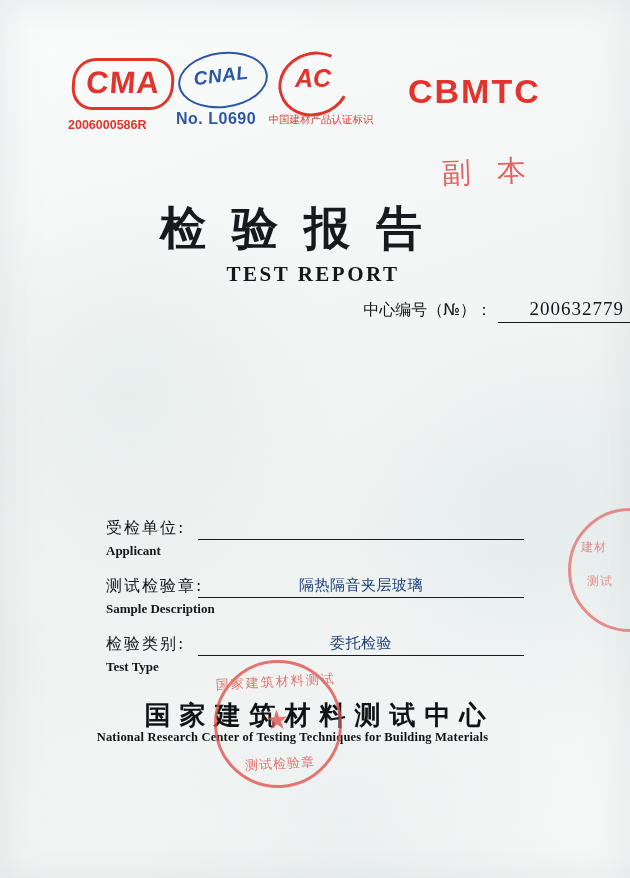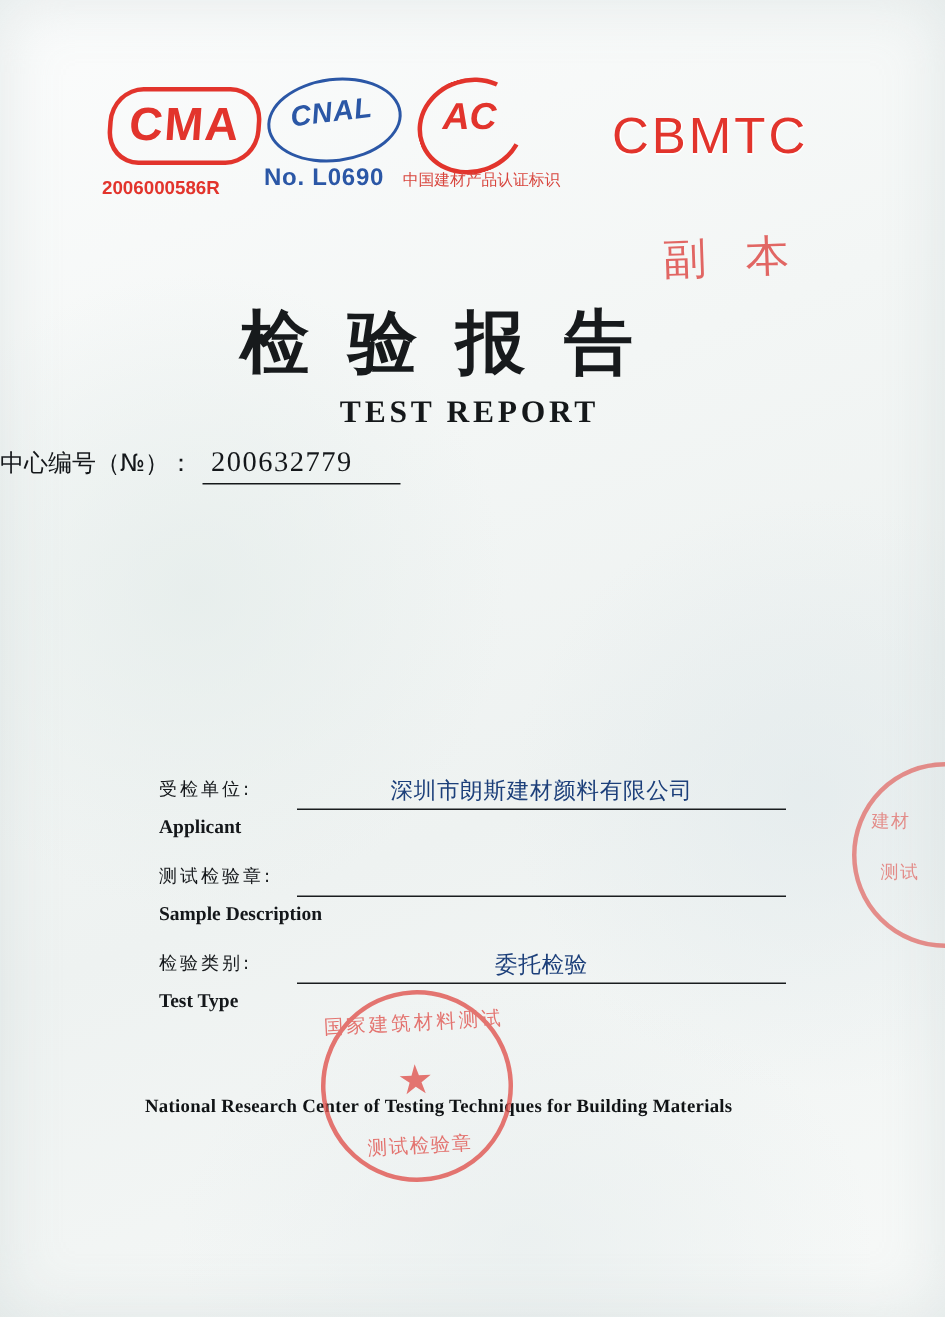--- a/index.html
+++ b/index.html
@@ -149,21 +149,21 @@
     letter-spacing: 0px;
     white-space: nowrap;
   }
 
   
   .cbmtc {
     position: absolute;
     left: 408px; top: 28px;
     color: #e2342c;
     font-family: "Liberation Sans", sans-serif;
-    font-weight: normal;
+    font-weight: bold;
     font-size: 34px;
     letter-spacing: 2px;
     -webkit-text-stroke: 0px;
     text-shadow:
       1px 0 0 #fff,
       0 1px 0 #fff;
   }
 
   
   .fuben {
@@ -199,21 +199,21 @@
     font-weight: bold;
     letter-spacing: 2.5px;
     color: #15181a;
   }
 
   
   .report-no {
     position: absolute;
     left: 0; top: 298px;
     width: 630px;
-    text-align: left;
+    text-align: right;
     font-size: 17px;
     color: #14171a;
   }
   .report-no .label {
     font-family: "DejaVu Sans", sans-serif;
     font-size: 16px;
   }
   .report-no .value {
     display: inline-block;
     min-width: 120px;
@@ -232,21 +232,21 @@
     width: 418px;
   }
   .field {
     position: relative;
     height: 58px;
   }
   .field .lbl-cn {
     position: absolute;
     left: 0; top: 0;
     font-family: "DejaVu Sans", sans-serif;
-    font-size: 12px;
+    font-size: 16px;
     letter-spacing: 2px;
     color: #14171a;
     white-space: nowrap;
   }
   .field .lbl-en {
     position: absolute;
     left: 0; top: 25px;
     font-size: 13px;
     font-weight: bold;
     color: #14171a;
@@ -404,35 +404,36 @@
 
   <div class="report-no">
     <span class="label">中心编号（№）：</span><span class="value">200632779</span>
   </div>
 
   <div class="fields">
     <div class="field">
       <div class="lbl-cn">受检单位:</div>
       <div class="lbl-en">Applicant</div>
       <div class="line"></div>
-      <div class="val">深圳市朗斯建材颜料有限公司</div>
     </div>
     <div class="field">
       <div class="lbl-cn">测试检验章:</div>
       <div class="lbl-en">Sample Description</div>
       <div class="line"></div>
+      <div class="val">隔热隔音夹层玻璃</div>
     </div>
     <div class="field">
       <div class="lbl-cn">检验类别:</div>
       <div class="lbl-en">Test Type</div>
       <div class="line"></div>
       <div class="val">委托检验</div>
     </div>
   </div>
 
+  <div class="center-cn">国家建筑材料测试中心</div>
   <div class="center-en">National Research Center of Testing Techniques for Building Materials</div>
 
   <div class="seal">
     <div class="seal-arc-top">国家建筑材料测试</div>
     <div class="seal-star"></div>
     <div class="seal-bottom-text">测试检验章</div>
   </div>
 
   <div class="seal-edge">
     <div class="seal-edge-t1">建材</div>

